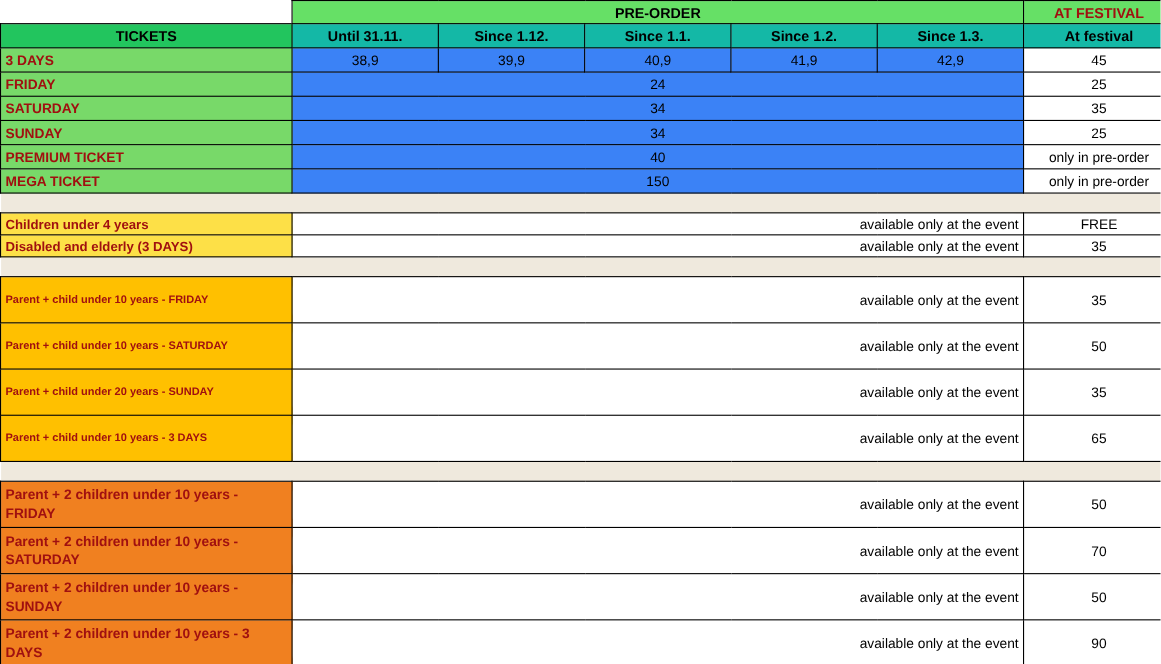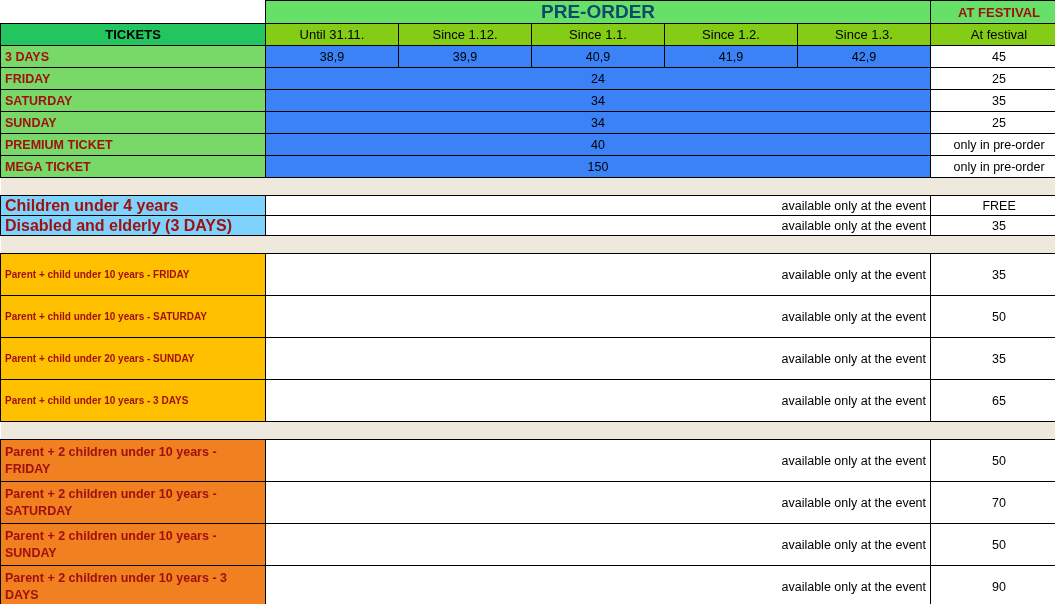--- a/index.html
+++ b/index.html
@@ -35,25 +35,25 @@
   col.c-label { width: 265px; }
   col.c-p1 { width: 133px; }
   col.c-p2 { width: 133px; }
   col.c-p3 { width: 133px; }
   col.c-p4 { width: 133px; }
   col.c-p5 { width: 133px; }
   col.c-fest { width: 137px; }
 
   .hdr-preorder {
     background: #66e066;
-    color: #0c4a6e;
+    color: #000000;
     font-weight: bold;
     text-align: center;
     height: 20px;
-    font-size: 19px;
+    font-size: 13px;
   }
   .hdr-atfest {
     background: #66e066;
     color: #a01010;
     font-weight: bold;
     text-align: center;
     height: 20px;
     font-size: 13px;
   }
   .hdr-blank {
@@ -61,22 +61,22 @@
     border: none !important;
   }
   .hdr-tickets {
     background: #22c55e;
     font-weight: bold;
     text-align: center;
     height: 21px;
     font-size: 13px;
   }
   .hdr-date {
-    background: #84cc16;
-    font-weight: normal;
+    background: #14b8a6;
+    font-weight: bold;
     text-align: center;
     height: 21px;
     font-size: 13px;
   }
   .row-label-green {
     background: #78d969;
     color: #a01010;
     font-weight: bold;
     text-align: left;
     height: 21px;
@@ -92,26 +92,26 @@
     background: #ffffff;
     height: 21px;
   }
   .spacer-row td {
     background: #efe9dd;
     border: none !important;
     height: 17px;
     padding: 0;
   }
   .row-label-peach {
-    background: #7dd3fc;
+    background: #fde047;
     color: #a01010;
     font-weight: bold;
     text-align: left;
     height: 19px;
-    font-size: 16px;
+    font-size: 12px;
   }
   .row-label-amber {
     background: #ffc000;
     color: #a01010;
     font-weight: bold;
     text-align: left;
     font-size: 10px;
     line-height: 1.35;
     padding-top: 2px;
     padding-bottom: 2px;

